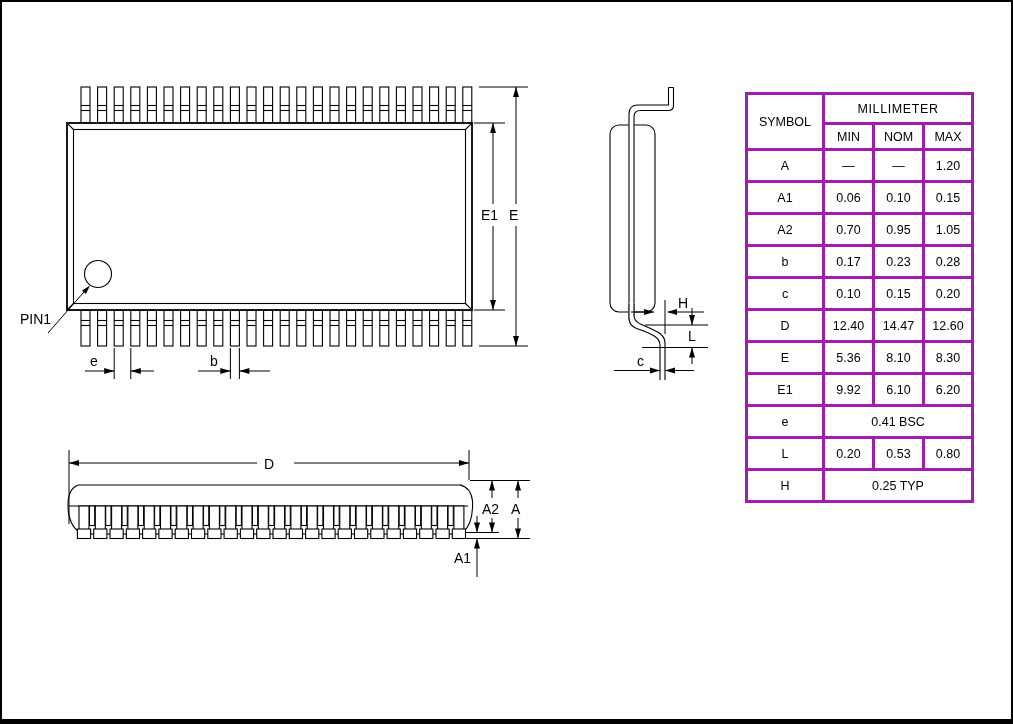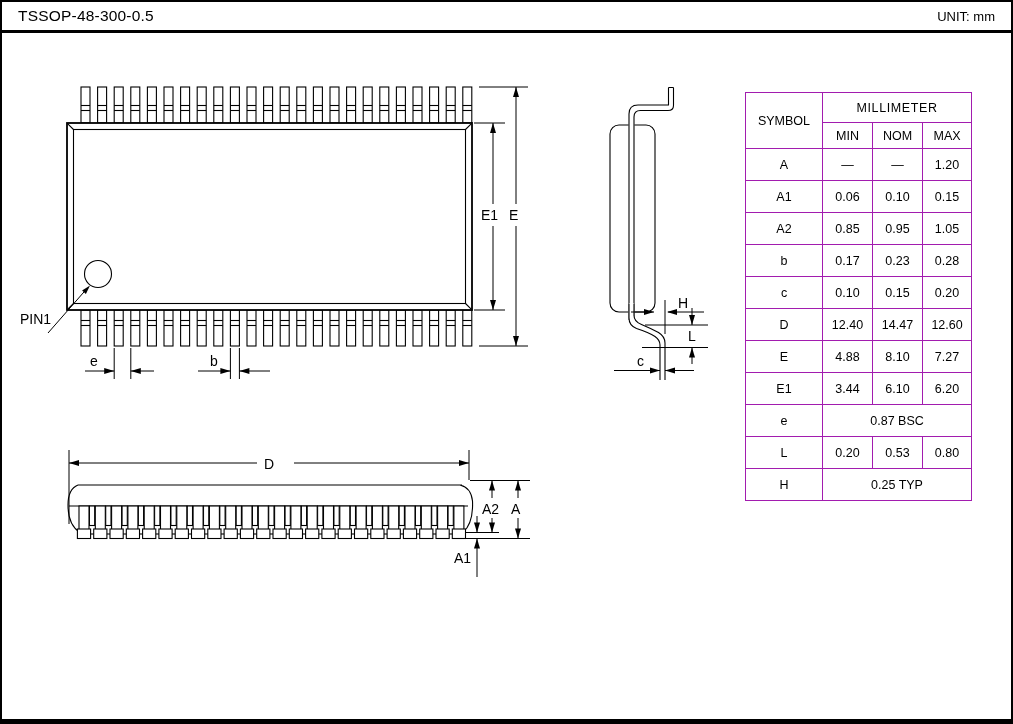--- a/index.html
+++ b/index.html
@@ -21,35 +21,31 @@
   .dim{fill:none;stroke:#000;stroke-width:1;}
   .body2{fill:#fff;stroke:#000;stroke-width:1.8;}
   .wf rect{fill:#fff;stroke:#000;stroke-width:1.1;}
   .wf line{stroke:#000;stroke-width:1.1;}
   .mask{fill:#fff;stroke:#fff;stroke-width:0.9;}
   .ah{fill:#000;stroke:none;}
   .lbl{font-family:"Liberation Sans",sans-serif;font-size:14px;fill:#000;}
   .tablewrap{position:absolute;left:743px;top:90px;}
   table.dims{border-collapse:collapse;table-layout:fixed;width:226px;}
   table.dims th,table.dims td{
-    border:1px solid #a21caf;text-align:center;vertical-align:middle;
+    border:3px solid #a21caf;text-align:center;vertical-align:middle;
     font-weight:normal;font-size:12.5px;padding:0;background:#fff;
   }
   table.dims th.group{letter-spacing:0.6px;}
   tr.hrow1{height:30px;} tr.hrow2{height:26px;margin-top:35px;} tr.data{height:32px;}
 </style>
 </head>
 <body>
 
 <div class="page">
 
-  <div class="titlebar">
-    <span class="title">TSSOP-48-300-0.5</span>
-    <span class="unit">UNIT: mm</span>
-  </div>
 
   <svg class="drawing" viewBox="0 0 1009 717">
 
     <g>
       <g id="top-pins" class="wf">
           <rect x="79" y="85" width="9" height="36"></rect>
           <line x1="79" y1="103.5" x2="88" y2="103.5"></line>
           <line x1="79" y1="108.5" x2="88" y2="108.5"></line>
           <rect x="95.6" y="85" width="9" height="36"></rect>
           <line x1="95.6" y1="103.5" x2="104.6" y2="103.5"></line>
@@ -398,21 +394,21 @@
             <td>1.20</td>
       </tr>
       <tr class="data">
         <td>A1</td>
             <td>0.06</td>
             <td>0.10</td>
             <td>0.15</td>
       </tr>
       <tr class="data">
         <td>A2</td>
-            <td>0.85</td>
+            <td>0.70</td>
             <td>0.95</td>
             <td>1.05</td>
       </tr>
       <tr class="data">
         <td>b</td>
             <td>0.17</td>
             <td>0.23</td>
             <td>0.28</td>
       </tr>
       <tr class="data">
@@ -422,33 +418,33 @@
             <td>0.20</td>
       </tr>
       <tr class="data">
         <td>D</td>
             <td>12.40</td>
             <td>14.47</td>
             <td>12.60</td>
       </tr>
       <tr class="data">
         <td>E</td>
-            <td>4.88</td>
+            <td>5.36</td>
             <td>8.10</td>
-            <td>7.27</td>
+            <td>8.30</td>
       </tr>
       <tr class="data">
         <td>E1</td>
-            <td>3.44</td>
+            <td>9.92</td>
             <td>6.10</td>
             <td>6.20</td>
       </tr>
       <tr class="data">
         <td>e</td>
-            <td colspan="3">0.87 BSC</td>
+            <td colspan="3">0.41 BSC</td>
       </tr>
       <tr class="data">
         <td>L</td>
             <td>0.20</td>
             <td>0.53</td>
             <td>0.80</td>
       </tr>
       <tr class="data">
         <td>H</td>
             <td colspan="3">0.25 TYP</td>

